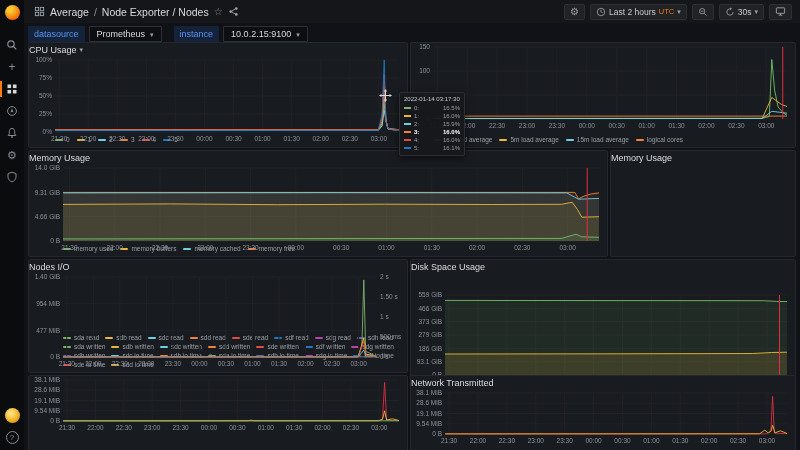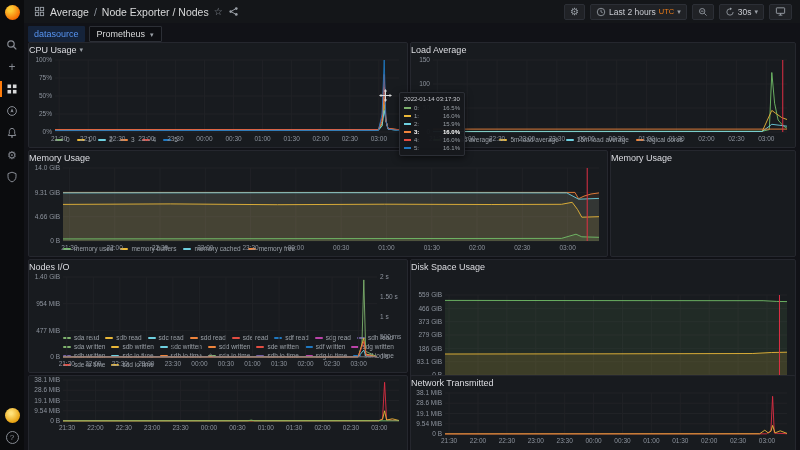--- a/index.html
+++ b/index.html
@@ -160,20 +160,27 @@
 </div>
 
 <div class="vars">
   <div class="var-group">
     <span class="var-label">datasource</span>
     <span class="var-value">
       <span>Prometheus</span>
       <span class="caret">▾</span>
     </span>
   </div>
+  <div class="var-group">
+    <span class="var-label">instance</span>
+    <span class="var-value">
+      <span>10.0.2.15:9100</span>
+      <span class="caret">▾</span>
+    </span>
+  </div>
 </div>
 
 <div class="panel" style="left:28px;top:42px;width:380px;height:106px;">
   <div class="panel-title">
     <span>CPU Usage</span>
     <span class="caret">▾</span>
   </div>
   <div class="chart"><svg width="378" height="87">
         <line x1="26" x2="370" y1="4" y2="4" stroke="#202226" stroke-width="1"></line>
         <text x="23" y="6.2" fill="#8e949e" font-size="6.5" text-anchor="end">100%</text>
@@ -238,23 +245,20 @@
         <span>4</span>
       </span>
       <span class="legend-item">
         <i style="background: rgb(31, 120, 193);"></i>
         <span>5</span>
       </span>
     </div>
 </div>
 
 <div class="panel" style="left:410px;top:42px;width:386px;height:106px;">
-  <div class="panel-title">
-    <span>Load Average</span>
-  </div>
   <div class="chart"><svg width="384" height="87">
         <line x1="22" x2="376" y1="4" y2="4" stroke="#202226" stroke-width="1"></line>
         <text x="19" y="6.2" fill="#8e949e" font-size="6.5" text-anchor="end">150</text>
         <line x1="22" x2="376" y1="28" y2="28" stroke="#202226" stroke-width="1"></line>
         <text x="19" y="30.2" fill="#8e949e" font-size="6.5" text-anchor="end">100</text>
         <line x1="22" x2="376" y1="52" y2="52" stroke="#202226" stroke-width="1"></line>
         <text x="19" y="54.2" fill="#8e949e" font-size="6.5" text-anchor="end">50</text>
         <line x1="22" x2="376" y1="76" y2="76" stroke="#202226" stroke-width="1"></line>
         <text x="19" y="78.2" fill="#8e949e" font-size="6.5" text-anchor="end">0</text>
         <line x1="26.248" x2="26.248" y1="4" y2="76" stroke="#202226"></line>

